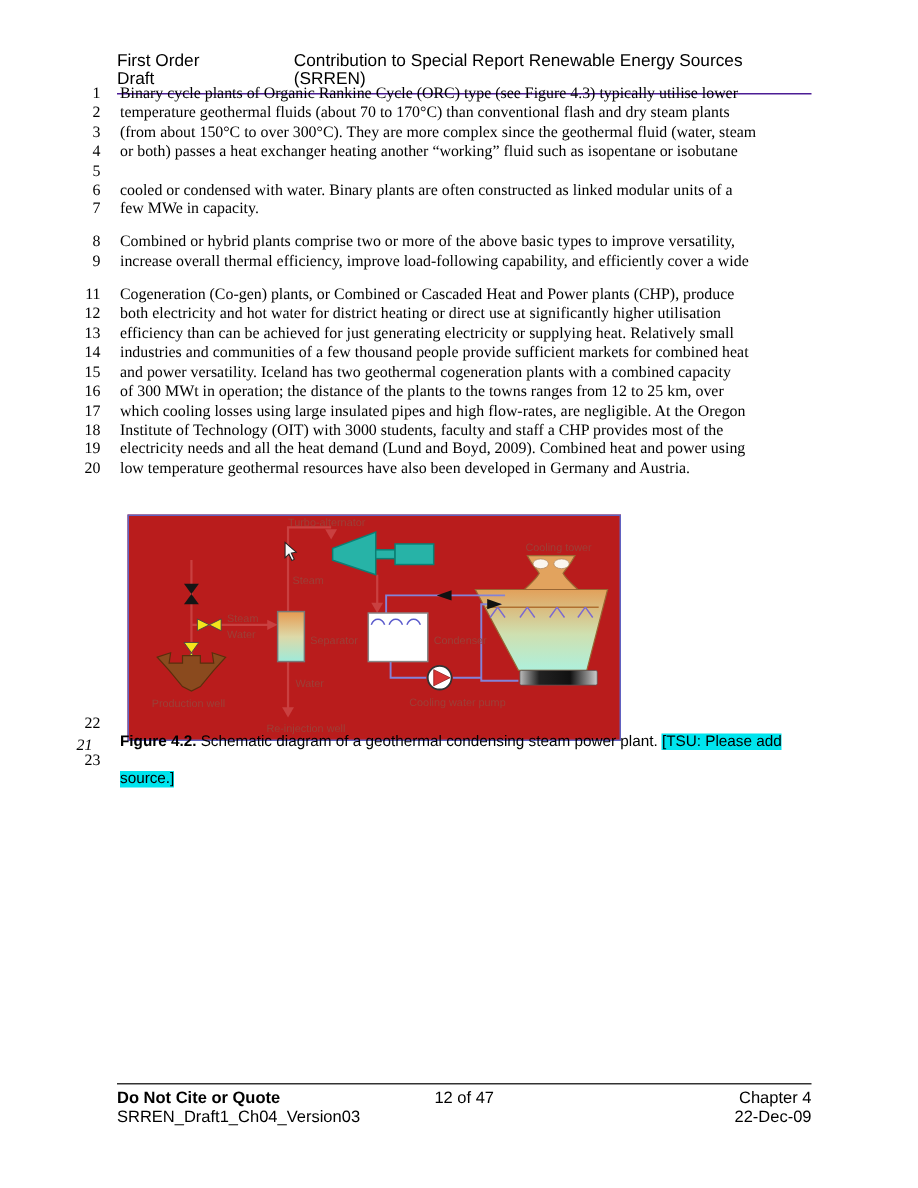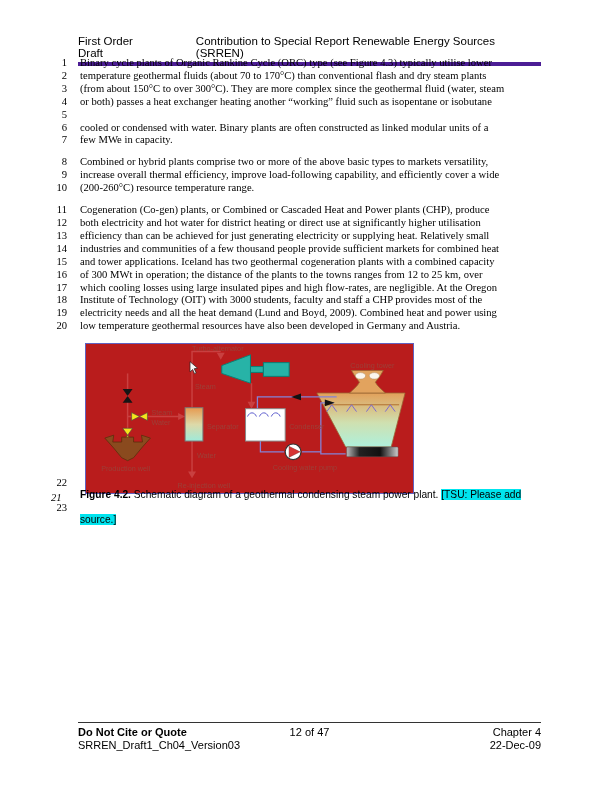--- a/index.html
+++ b/index.html
@@ -1,21 +1,21 @@
 <!DOCTYPE html>
 <html><head>
 <meta charset="utf-8">
 <style>
   html,body{margin:0;padding:0;background:#888;}
   .page{position:relative;width:612px;height:792px;background:#ffffff;overflow:hidden;
         font-family:"Liberation Serif",serif;color:#000;}
   
   .header{position:absolute;left:78px;top:35px;width:463px;display:flex;
           font-family:"Liberation Sans",sans-serif;font-size:11.5px;
-          border-bottom:4px solid #4c1d95;padding-bottom:3px;}
+          border-bottom:1px solid #4c1d95;padding-bottom:3px;}
   .header .h-right{margin-left:36px;}
   
   .bodywrap{position:absolute;left:51px;top:57px;width:520px;}
   .para{margin:0 0 9px 0;}
   .pline{display:flex;line-height:12.9px;font-size:10.6px;white-space:nowrap;}
   .pline .num{flex:none;width:16px;text-align:right;}
   .pline .txt{margin-left:13px;}
   
   .figurebox{position:absolute;left:85px;top:343px;width:327px;height:149px;
              border:1.5px solid #6161c0;background:#b91c1c;}
@@ -76,51 +76,47 @@
           <span class="txt">cooled or condensed with water. Binary plants are often constructed as linked modular units of a</span>
         </div>
         <div class="pline">
           <span class="num">7</span>
           <span class="txt">few MWe in capacity.</span>
         </div>
       </div>
       <div class="para">
         <div class="pline">
           <span class="num">8</span>
-          <span class="txt">Combined or hybrid plants comprise two or more of the above basic types to markets versatility,</span>
+          <span class="txt">Combined or hybrid plants comprise two or more of the above basic types to improve versatility,</span>
         </div>
         <div class="pline">
           <span class="num">9</span>
           <span class="txt">increase overall thermal efficiency, improve load-following capability, and efficiently cover a wide</span>
         </div>
-        <div class="pline">
-          <span class="num">10</span>
-          <span class="txt">(200-260°C) resource temperature range.</span>
-        </div>
       </div>
       <div class="para">
         <div class="pline">
           <span class="num">11</span>
           <span class="txt">Cogeneration (Co-gen) plants, or Combined or Cascaded Heat and Power plants (CHP), produce</span>
         </div>
         <div class="pline">
           <span class="num">12</span>
           <span class="txt">both electricity and hot water for district heating or direct use at significantly higher utilisation</span>
         </div>
         <div class="pline">
           <span class="num">13</span>
           <span class="txt">efficiency than can be achieved for just generating electricity or supplying heat. Relatively small</span>
         </div>
         <div class="pline">
           <span class="num">14</span>
           <span class="txt">industries and communities of a few thousand people provide sufficient markets for combined heat</span>
         </div>
         <div class="pline">
           <span class="num">15</span>
-          <span class="txt">and tower applications. Iceland has two geothermal cogeneration plants with a combined capacity</span>
+          <span class="txt">and power versatility. Iceland has two geothermal cogeneration plants with a combined capacity</span>
         </div>
         <div class="pline">
           <span class="num">16</span>
           <span class="txt">of 300 MWt in operation; the distance of the plants to the towns ranges from 12 to 25 km, over</span>
         </div>
         <div class="pline">
           <span class="num">17</span>
           <span class="txt">which cooling losses using large insulated pipes and high flow-rates, are negligible. At the Oregon</span>
         </div>
         <div class="pline">

